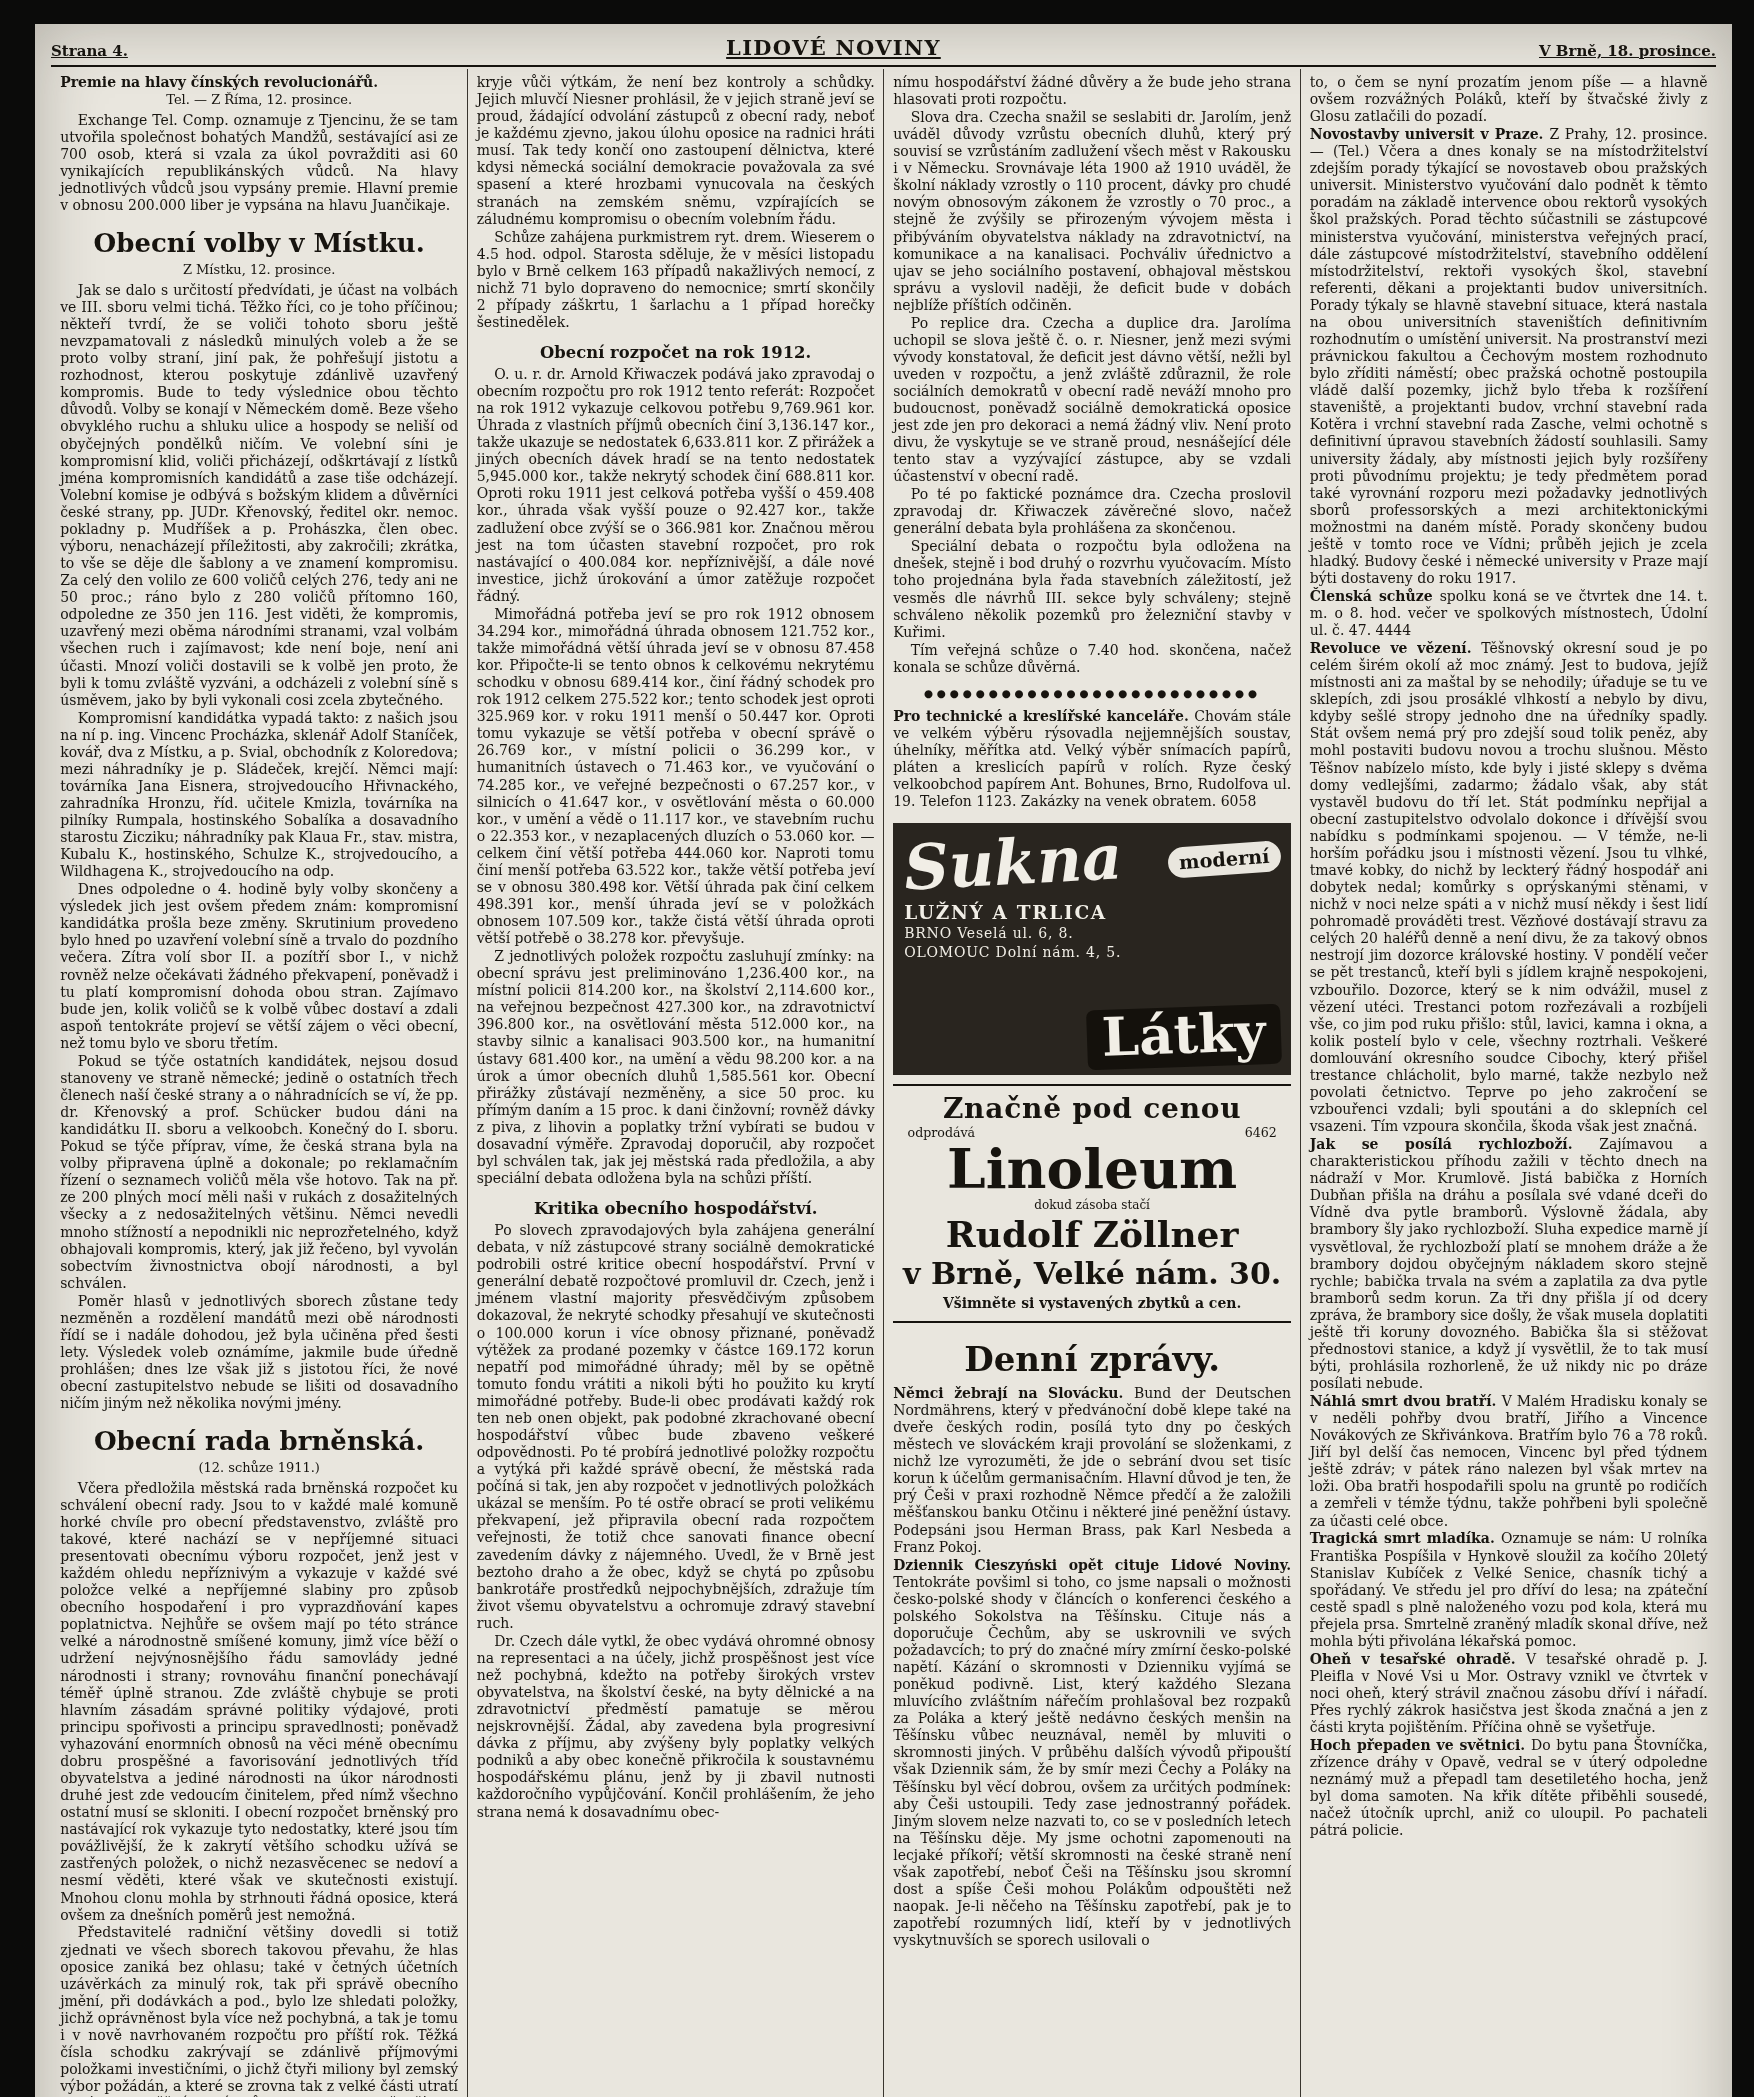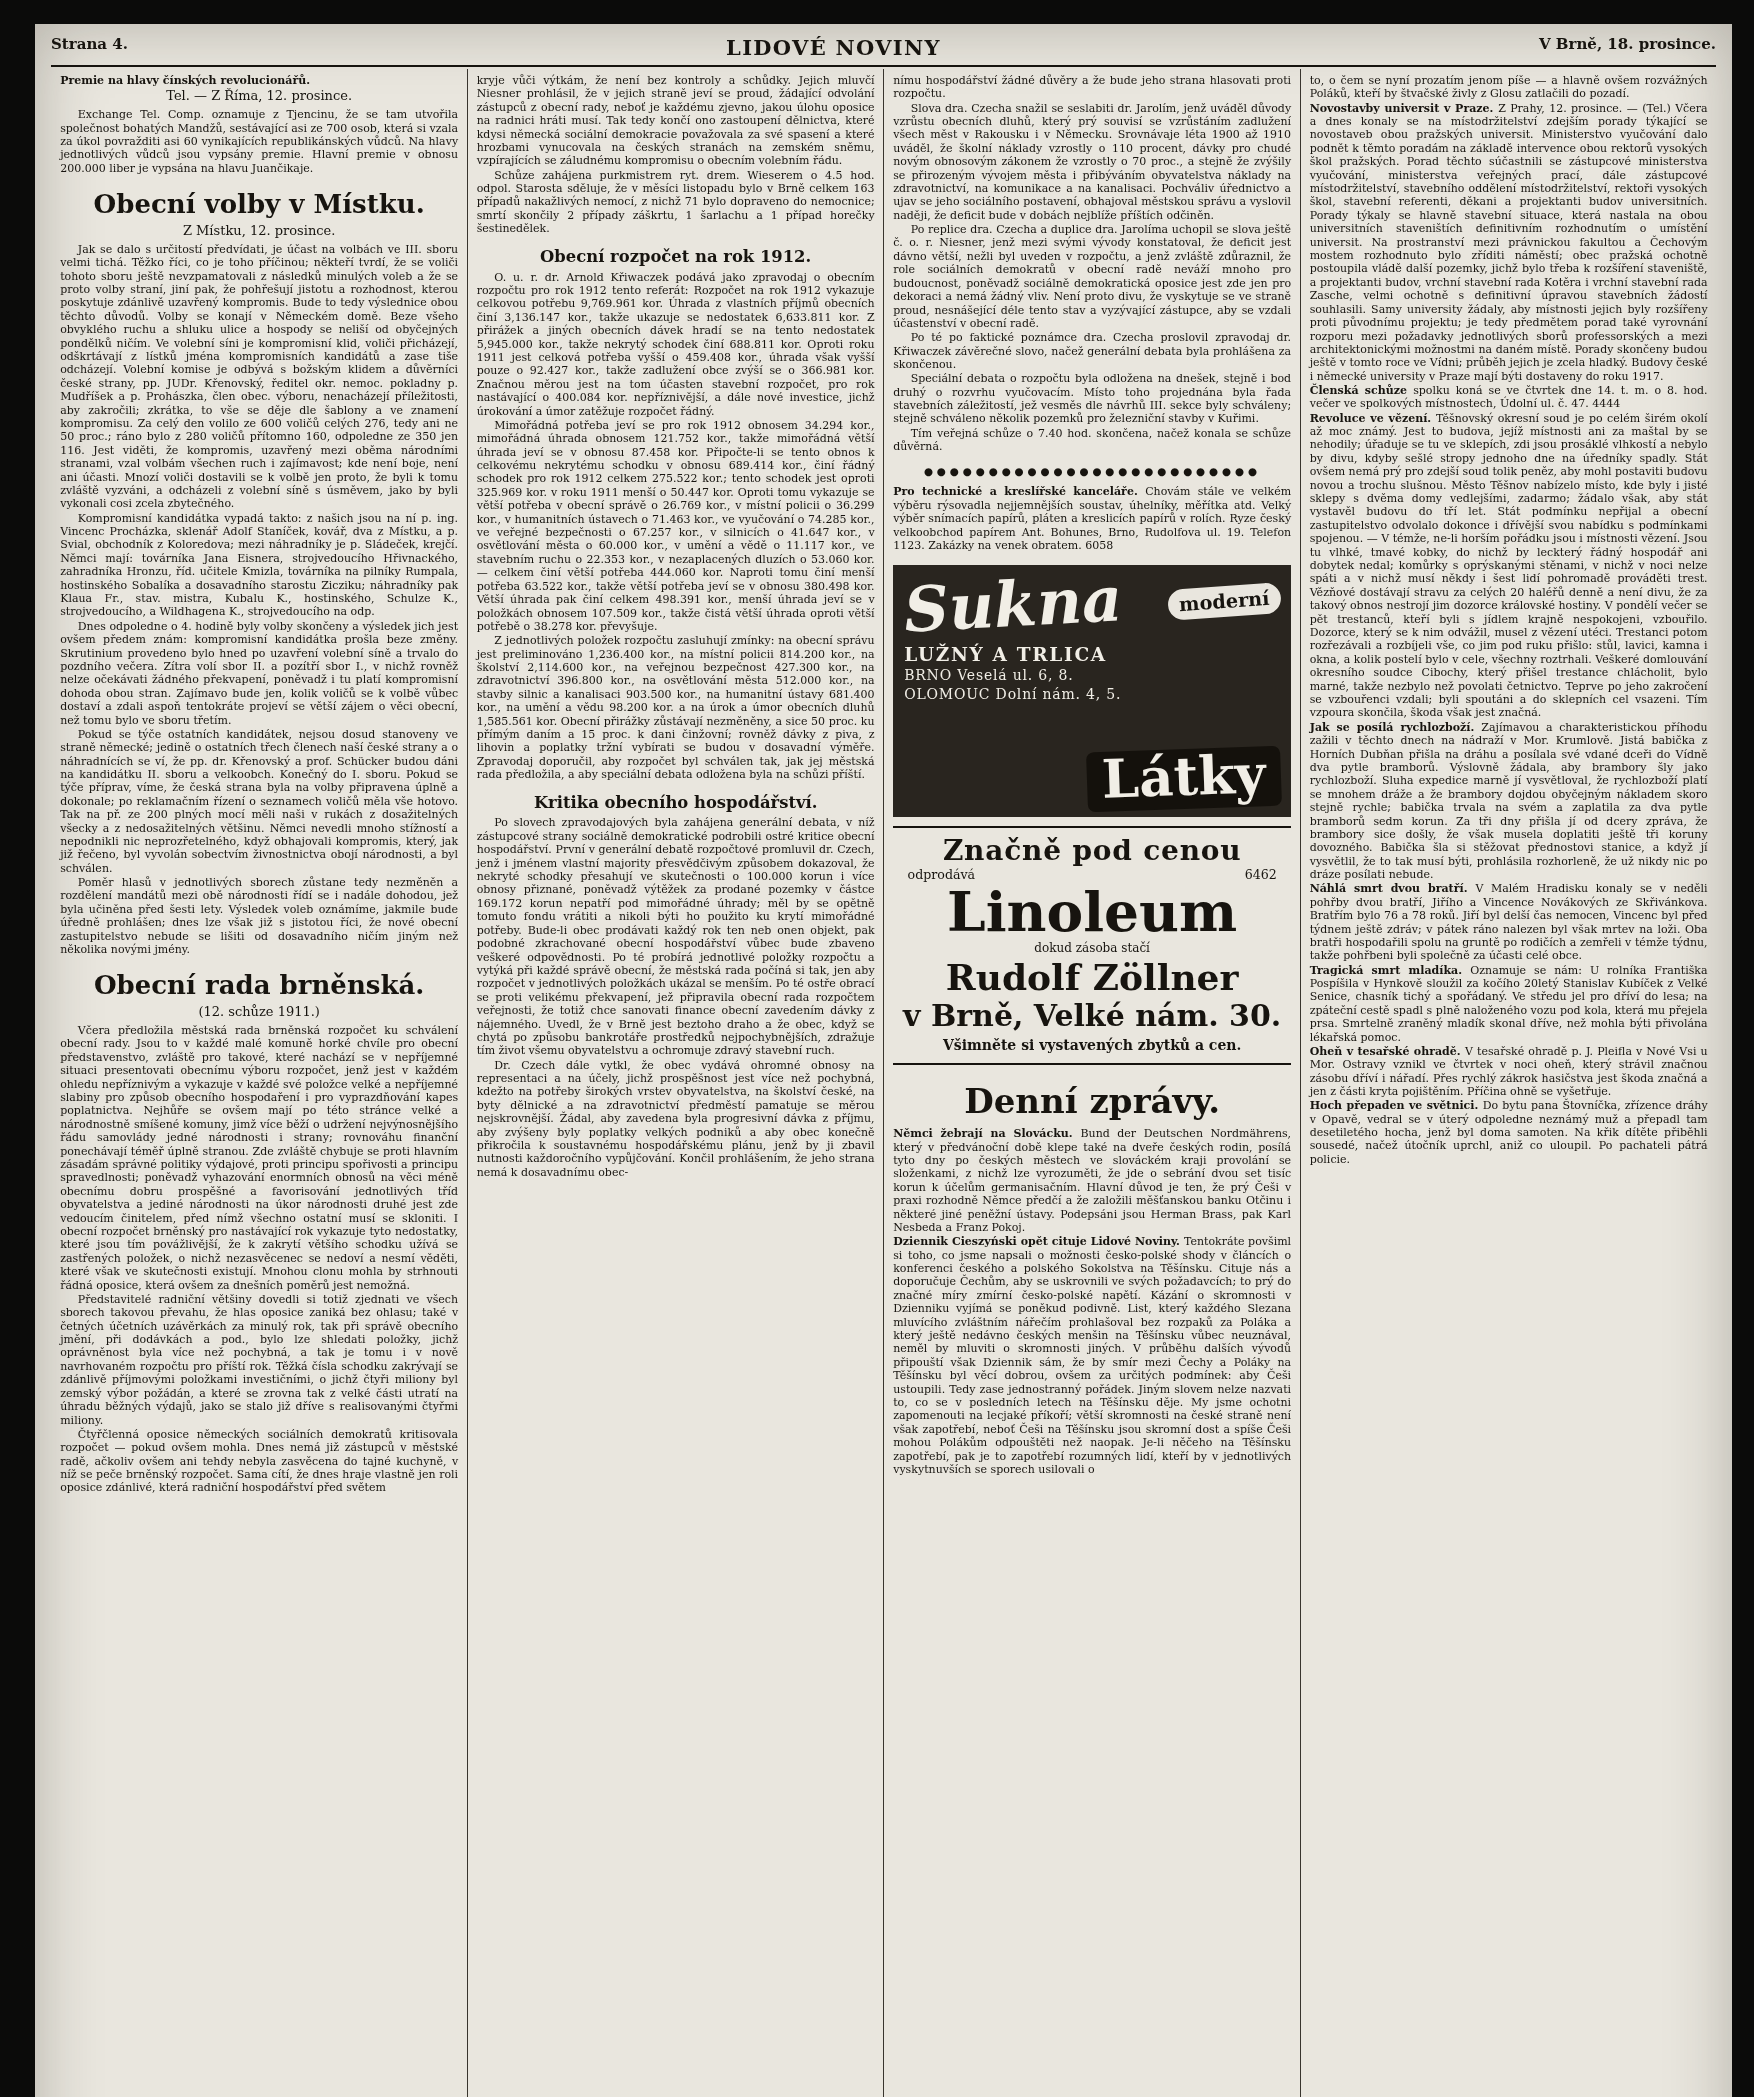--- a/index.html
+++ b/index.html
@@ -7,28 +7,28 @@
     width:1755px;height:2561px;overflow:hidden;position:relative;
     background:#0b0b0a;
     font-family:"DejaVu Serif","Liberation Serif",serif;
   }
   .paper{
     position:absolute;left:35px;top:23.5px;width:1697px;height:2482px;
     background:#e9e6de;color:#17140f;box-sizing:border-box;
     padding:11px 16px 0 16px;
     box-shadow:inset 0 0 67px rgba(40,35,25,.28);
   }
-  .masthead{display:flex;justify-content:space-between;align-items:flex-start;font-weight:bold;}
+  .masthead{display:flex;justify-content:space-between;align-items:flex-end;font-weight:bold;text-decoration:underline;}
   .mh-left,.mh-right{font-size:15px;}
   .mh-center{font-size:21px;letter-spacing:1.3px;}
   .head-rule{border-top:2.1px solid #16130e;margin-top:5px;}
   .cols{display:flex;height:2420px;overflow:hidden;margin-top:2.5px;}
   .col{flex:1 1 0;padding:5px 8.4px 0 9.2px;overflow:hidden;box-sizing:border-box;}
   .col + .col{border-left:0.8px solid #39352e;}
-  p.para{margin:0 0 0.8px 0;text-align:justify;font-size:11px;line-height:1.22;text-indent:17.6px;hyphens:auto;-webkit-hyphens:auto;}
+  p.para{margin:0 0 0.8px 0;text-align:justify;font-size:14px;line-height:1.22;text-indent:17.6px;hyphens:auto;-webkit-hyphens:auto;}
   p.para.noindent{text-indent:0;}
   p.para b{font-weight:bold;}
   .h1{font-size:26px;font-weight:bold;text-align:center;margin:16px 0 4.2px;line-height:1.05;}
   .h1.xl{font-size:34px;margin:18.5px 0 7.6px;}
   .h2{font-size:16.4px;font-weight:bold;text-align:center;margin:11.7px 0 4.2px;}
   .dateline{text-align:center;font-size:13px;margin:0 0 5px;}
   .dots{text-align:center;font-size:10.5px;letter-spacing:3.8px;margin:11.7px 0 8.4px;white-space:nowrap;overflow:hidden;}
   
   .ad-sukna{margin:12.6px 0 9.2px;background:#29251f;color:#f1eee6;padding:9.2px 11px;position:relative;height:252px;box-sizing:border-box;overflow:hidden;}
   .sk-row1{display:flex;justify-content:space-between;align-items:flex-start;}

